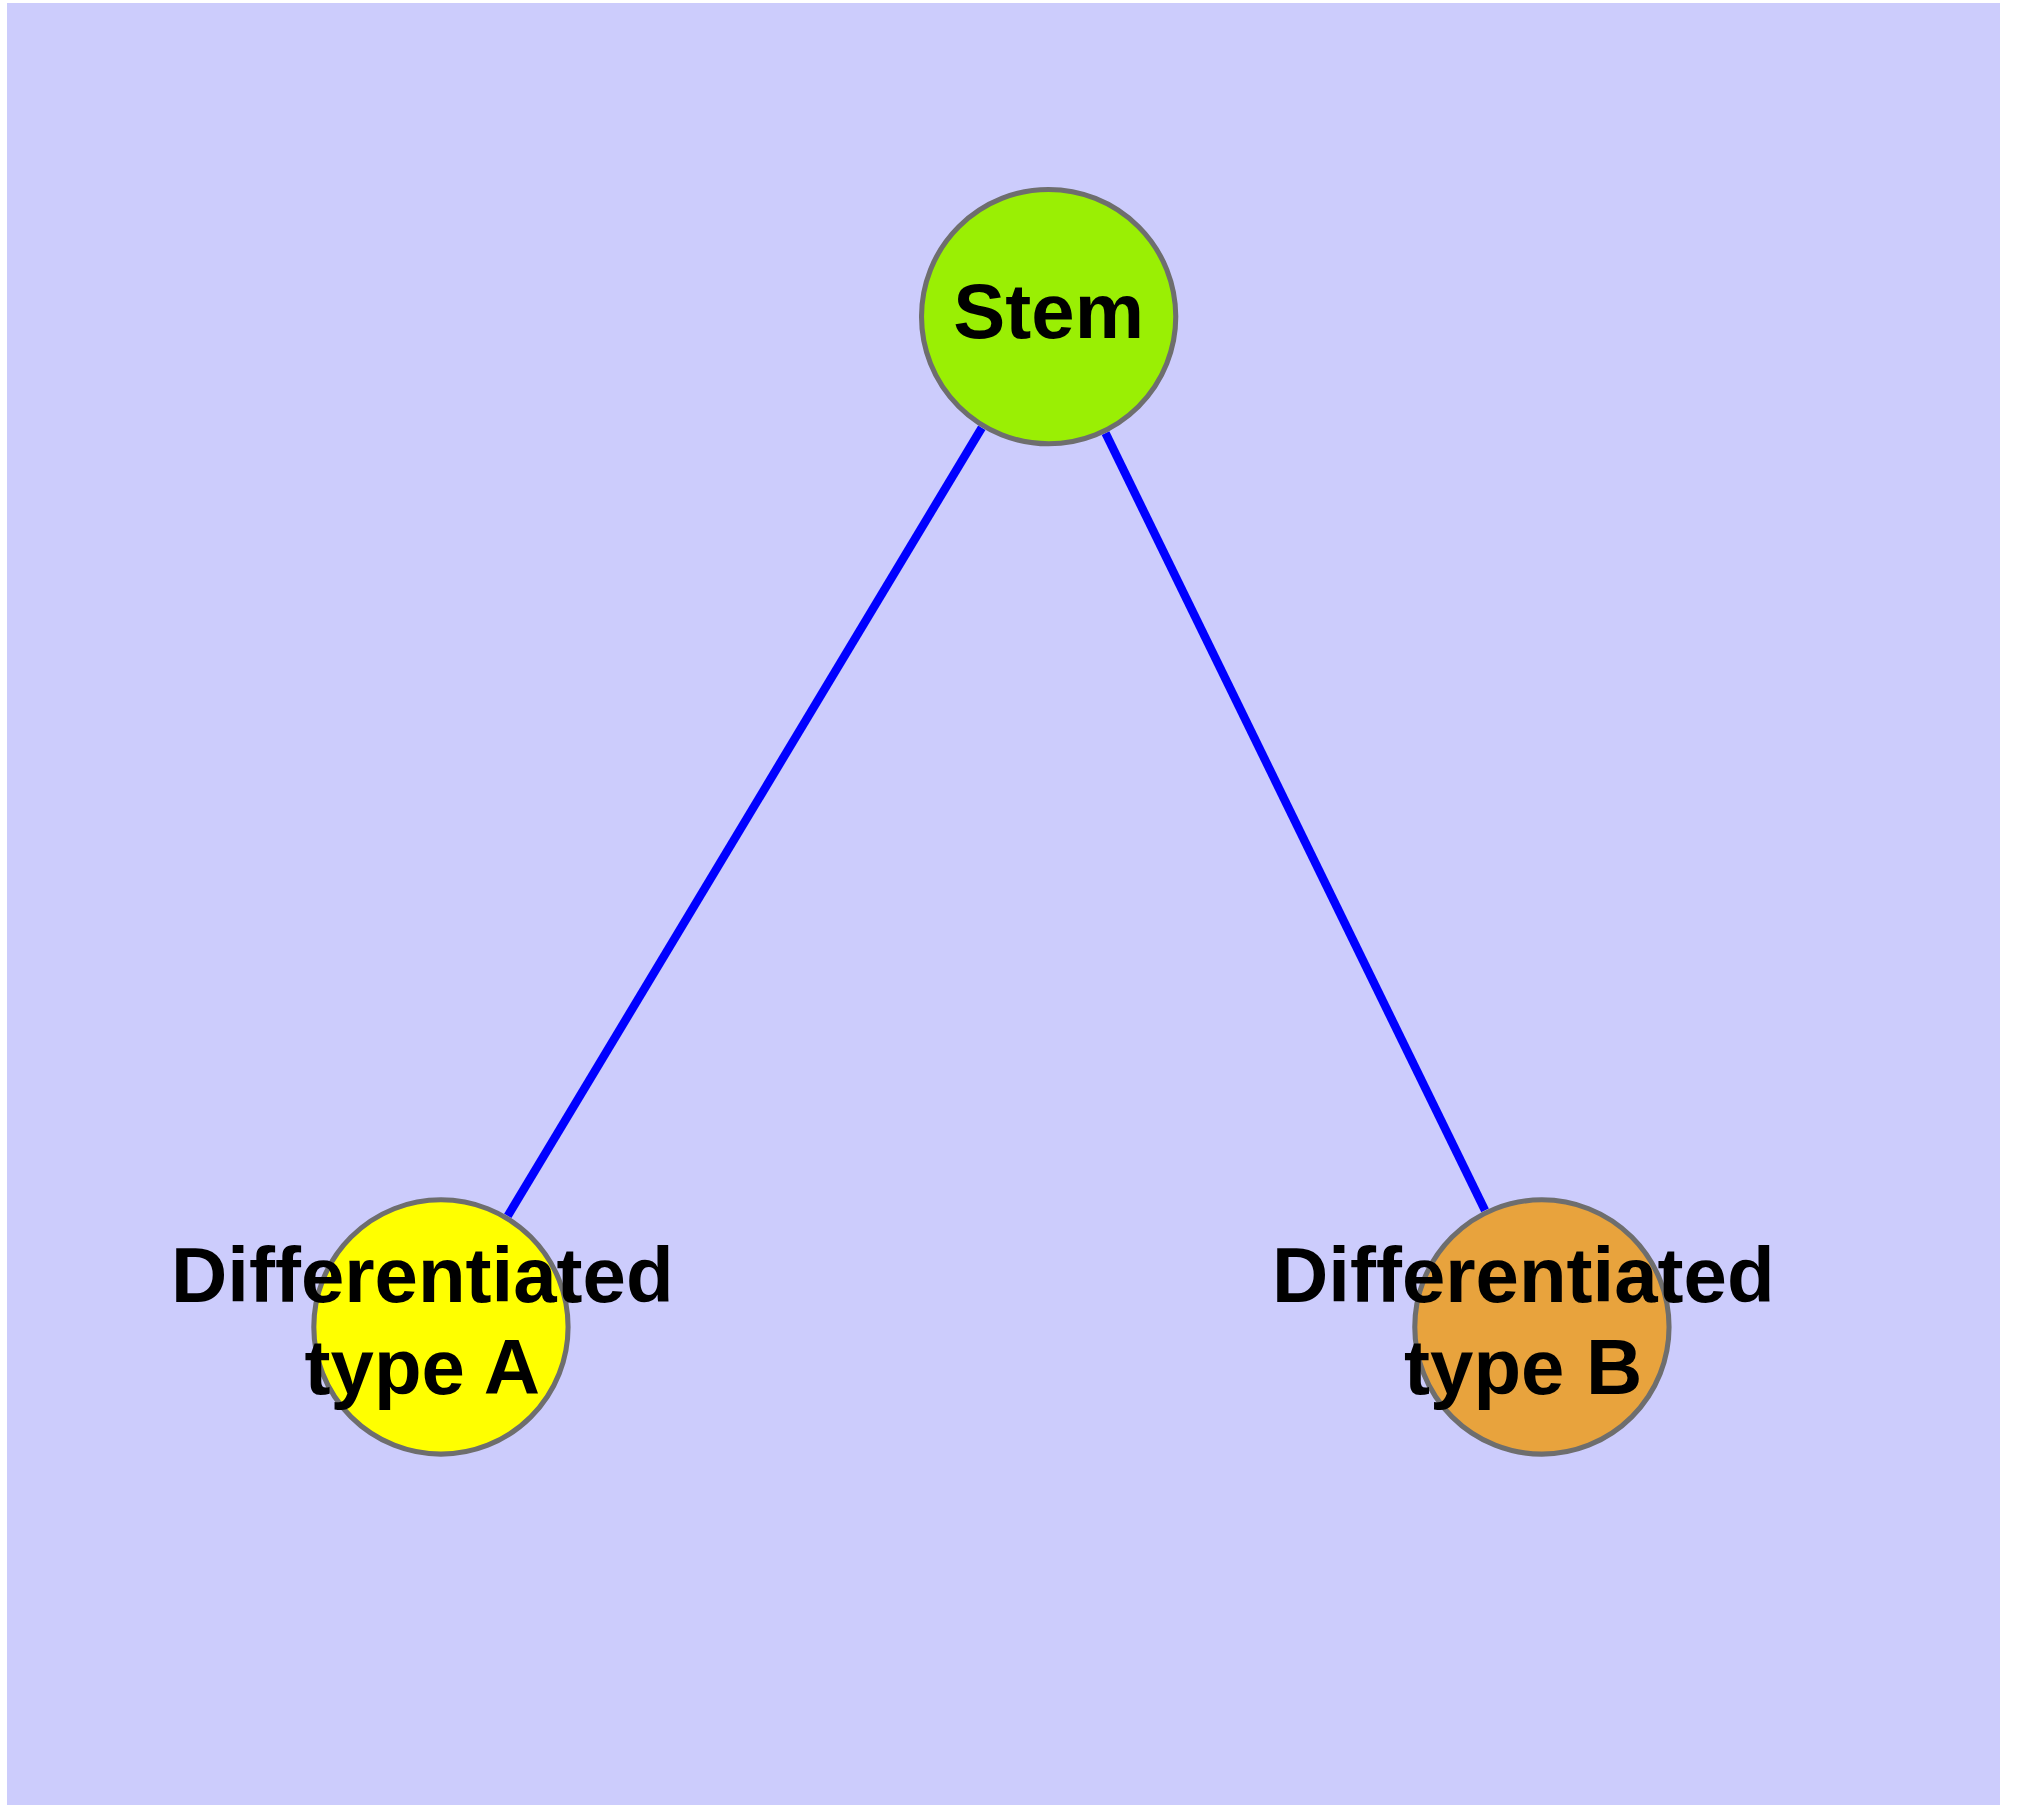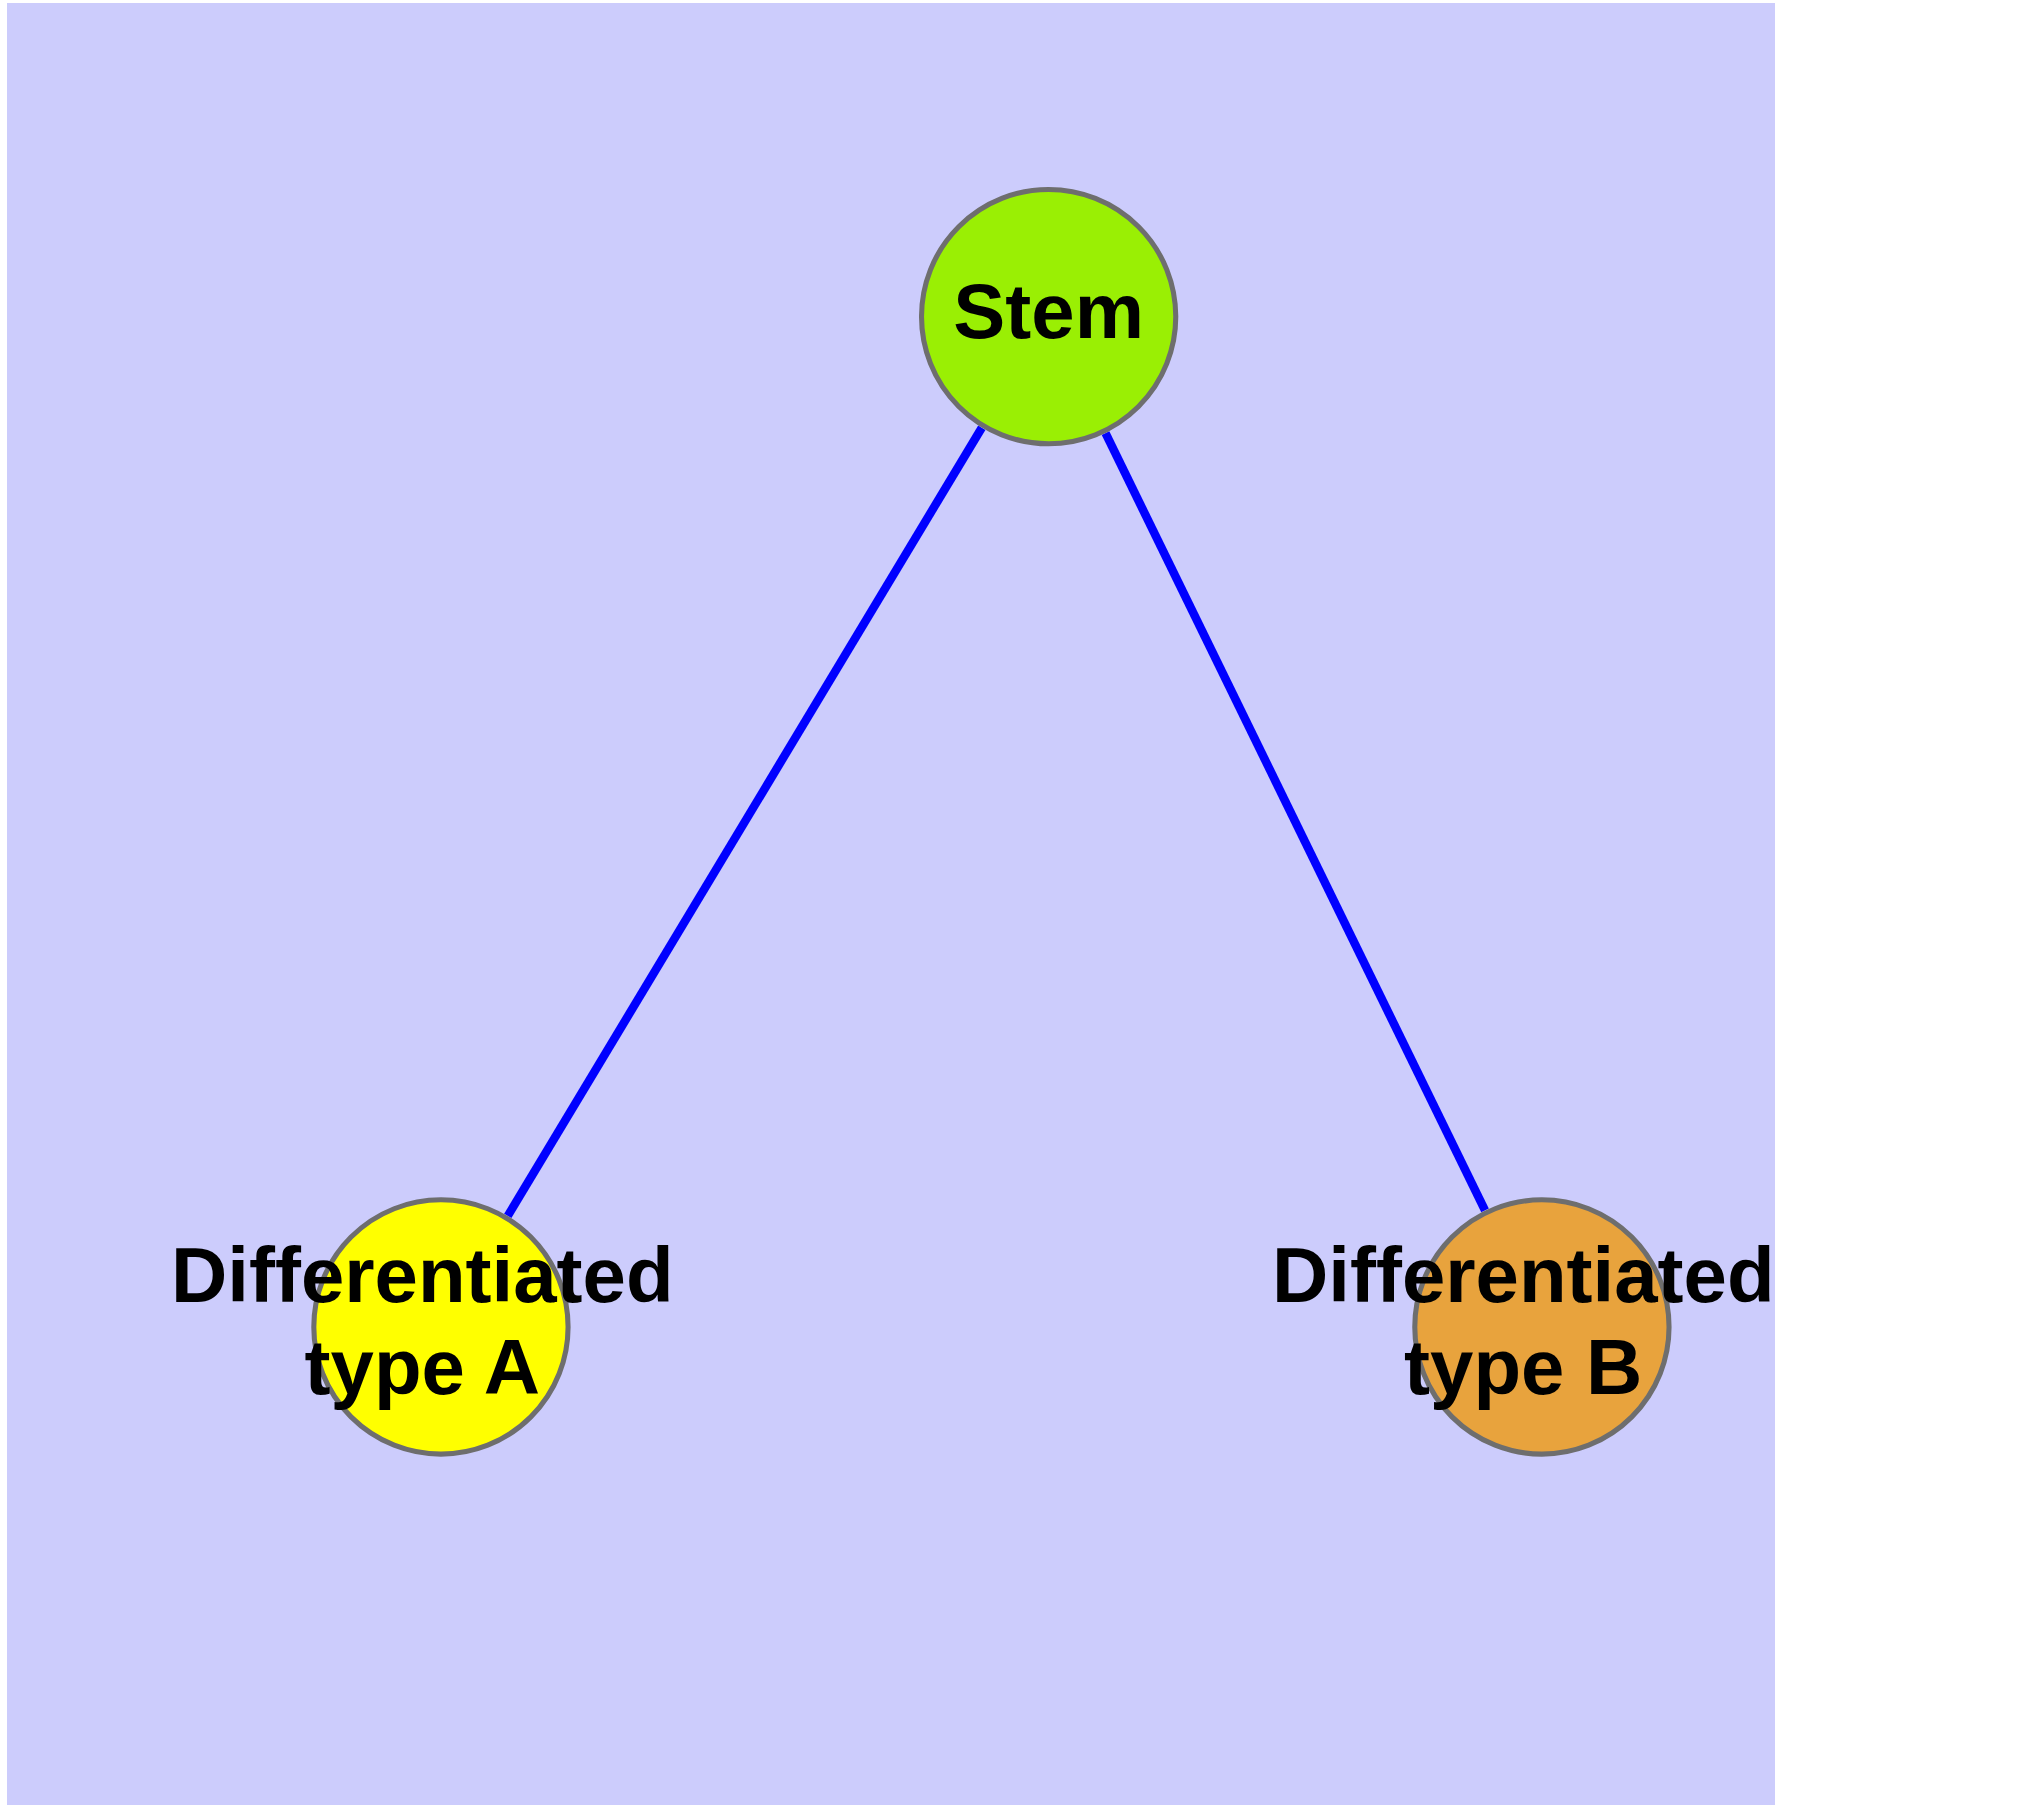--- a/index.html
+++ b/index.html
@@ -2,21 +2,21 @@
 <html style="font-size:13.6px"><head>
 <meta charset="utf-8">
 <style>
   html, body {
     margin: 0;
     padding: 0;
     background: #ffffff;
   }
   #canvas {
     position: relative;
-    width: 1775px;
+    width: 2000px;
     height: 1812px;
     background: #ffffff;
     overflow: hidden;
     font-family: "Liberation Sans", sans-serif;
   }
   #plot-area {
     position: absolute;
     left: 6.8px;
     top: 2.5px;
     width: 2007px;

